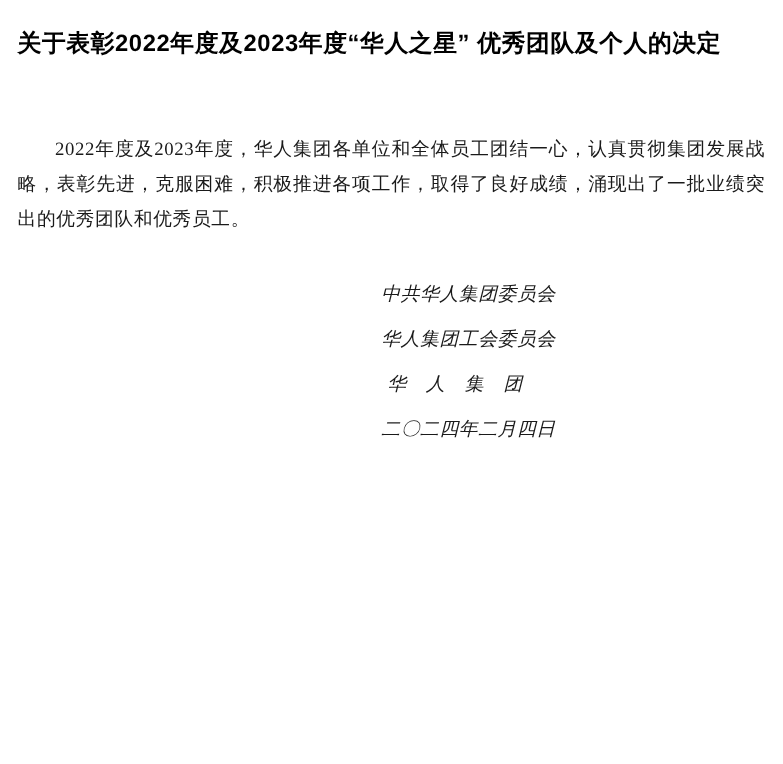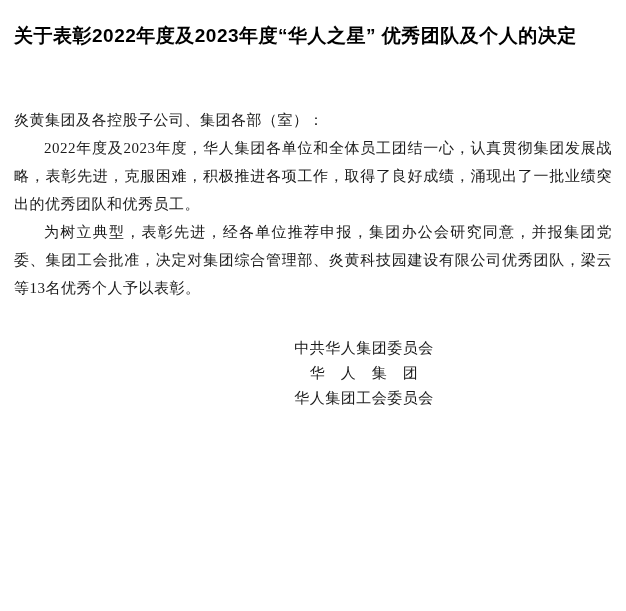--- a/index.html
+++ b/index.html
@@ -48,38 +48,38 @@
   .signature-block {
     margin-top: 34px;
     margin-left: auto;
     margin-right: 178px;
     width: 140px;
     text-align: center;
     line-height: 25px;
     font-size: 15px;
   }
   .signature-block p {
-    margin: 0;
+    margin: 11px;
     white-space: nowrap;
+    font-style: italic;
   }
 </style>
 </head>
 <body>
 
 <div class="page">
   <h1 class="doc-title">关于表彰2022年度及2023年度“华人之星” 优秀团队及个人的决定</h1>
 
   <div class="doc-body">
-    <p class="salutation">炎黄集团及各控股子公司、集团各部（室）：</p>
 
     <p class="para">2022年度及2023年度，华人集团各单位和全体员工团结一心，认真贯彻集团发展战略，表彰先进，克服困难，积极推进各项工作，取得了良好成绩，涌现出了一批业绩突出的优秀团队和优秀员工。</p>
 
-    <p class="para">为树立典型，表彰先进，经各单位推荐申报，集团办公会研究同意，并报集团党委、集团工会批准，决定对集团综合管理部、炎黄科技园建设有限公司优秀团队，梁云等13名优秀个人予以表彰。</p>
 
 
 
     <div class="signature-block">
       <p>中共华人集团委员会</p>
+      <p>华人集团工会委员会</p>
       <p>华　人　集　团</p>
-      <p>华人集团工会委员会</p>
+      <p>二〇二四年二月四日</p>
     </div>
   </div>
 </div>
 
 </body></html>

